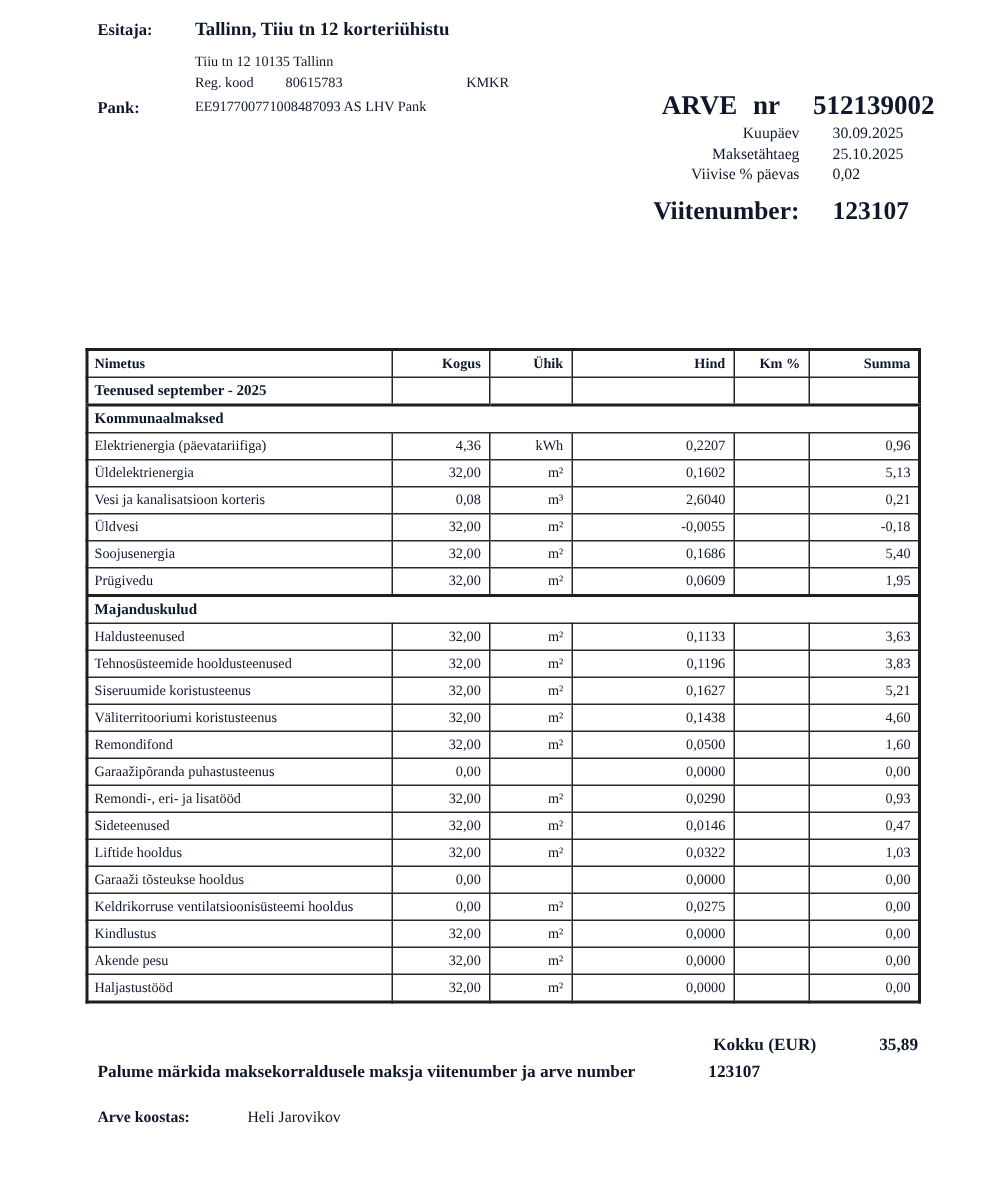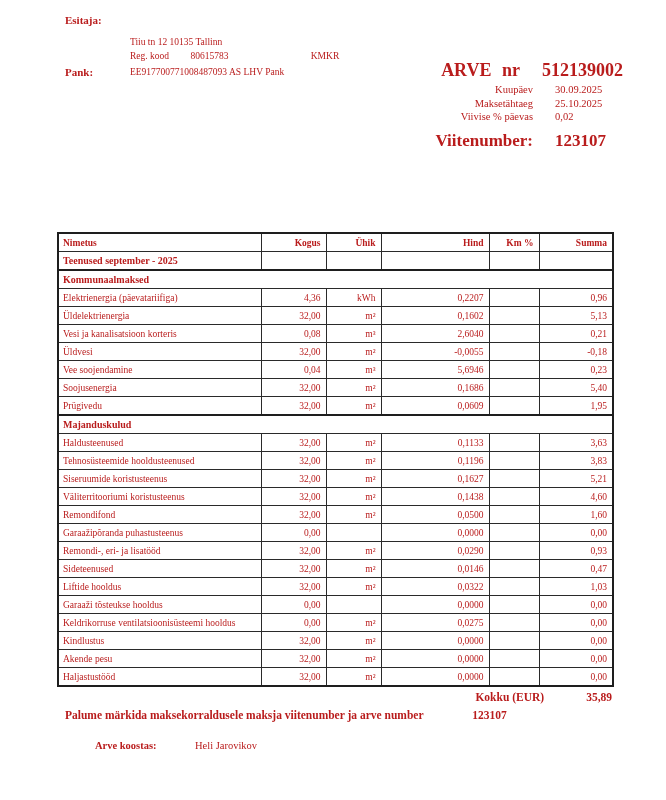--- a/index.html
+++ b/index.html
@@ -1,21 +1,21 @@
 <!DOCTYPE html>
 <html><head>
 <meta charset="utf-8">
 <style>
   html,body{margin:0;padding:0;background:#e8e8e8;}
   .page{
     position:relative;
     width:666px;height:800px;
     background:#ffffff;
     font-family:"Liberation Serif", serif;
-    color:#b91c1c;
+    color:#0f172a;
     overflow:hidden;
   }
   .abs{position:absolute;}
   .b{font-weight:bold;}
   
   .esitaja-label{left:65px;top:14px;font-size:11px;}
   .esitaja-name{left:130px;top:12px;font-size:12.5px;}
   .esitaja-address{left:130px;top:37px;font-size:9.5px;}
   .reg-line{left:130px;top:51px;font-size:9.5px;}
   .reg-line .reg-label{display:inline-block;width:58px;}
@@ -46,28 +46,29 @@
   table.inv td.name{text-align:left;margin-left:13px;}
   tr.period td{border-bottom:2px solid #1e1e1e;}
   tr.period td.name{font-weight:bold;font-size:10px;}
   tr.section td{font-weight:bold;font-size:10px;border-top:2px solid #1e1e1e;}
   
   .kokku-row{left:57px;top:691px;width:555px;display:flex;justify-content:flex-end;font-size:11.5px;}
   .kokku-row .kokku-label{margin-right:42px;}
   .note-line{left:65px;top:709px;font-size:11.5px;}
   .note-line .note-ref{margin-left:46px;}
   .koostas-line{left:65px;top:740px;font-size:10.5px;display:flex;}
-  .koostas-line .kl{width:100px;margin-left:30px;}
+  .koostas-line .kl{width:100px;}
 </style>
 </head>
 <body>
 
 <div class="page">
 
   <div class="abs esitaja-label b">Esitaja:</div>
+  <div class="abs esitaja-name b">Tallinn, Tiiu tn 12 korteriühistu</div>
   <div class="abs esitaja-address">Tiiu tn 12 10135  Tallinn</div>
   <div class="abs reg-line">
     <span class="reg-label">Reg. kood</span>
     <span class="reg-value">80615783</span>
     <span>KMKR</span>
   </div>
   <div class="abs pank-label b">Pank:</div>
   <div class="abs pank-value">EE917700771008487093 AS LHV Pank</div>
 
   <div class="abs hdr-right">
@@ -151,28 +152,20 @@
           </tr>
           <tr>
             <td class="name">Üldvesi</td>
             <td class="num">32,00</td>
             <td class="num">m²</td>
             <td class="num">-0,0055</td>
             <td class="num"></td>
             <td class="num">-0,18</td>
           </tr>
           <tr>
-            <td class="name">Vee soojendamine</td>
-            <td class="num">0,04</td>
-            <td class="num">m³</td>
-            <td class="num">5,6946</td>
-            <td class="num"></td>
-            <td class="num">0,23</td>
-          </tr>
-          <tr>
             <td class="name">Soojusenergia</td>
             <td class="num">32,00</td>
             <td class="num">m²</td>
             <td class="num">0,1686</td>
             <td class="num"></td>
             <td class="num">5,40</td>
           </tr>
           <tr>
             <td class="name">Prügivedu</td>
             <td class="num">32,00</td>

